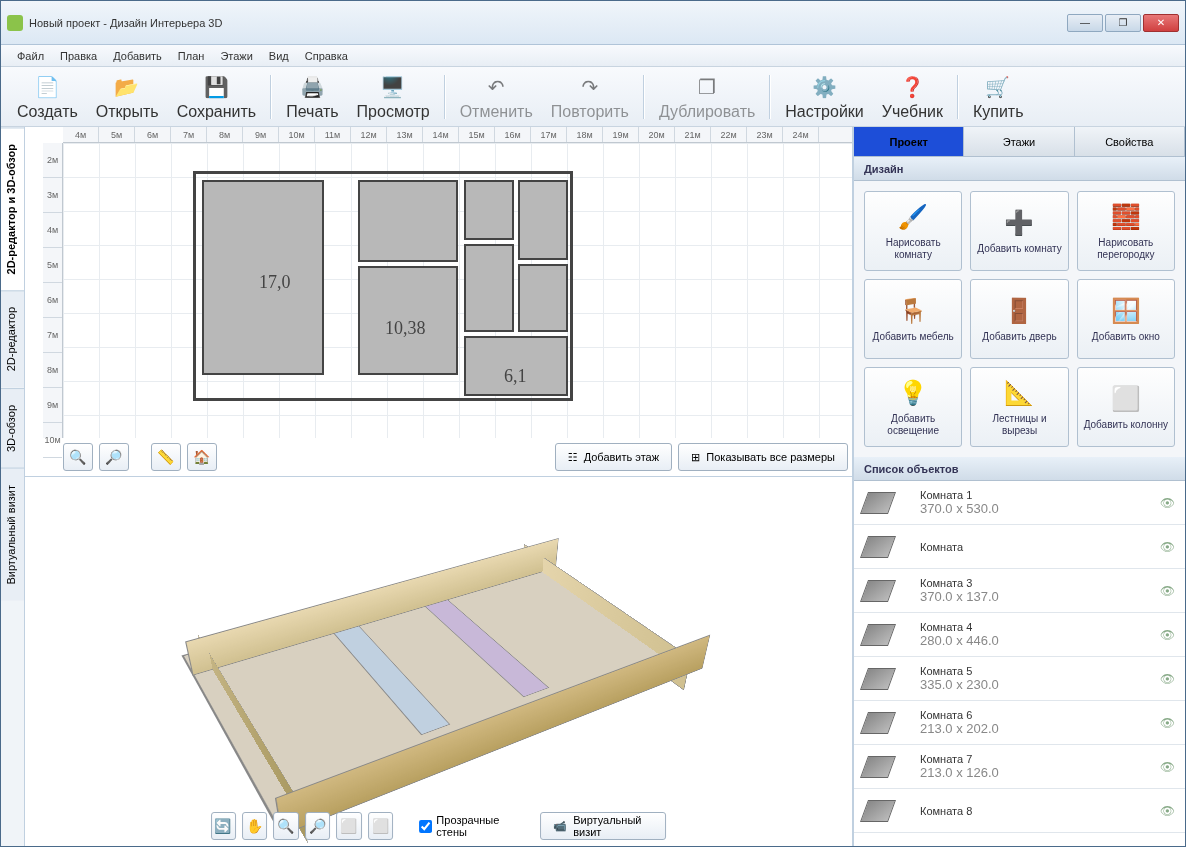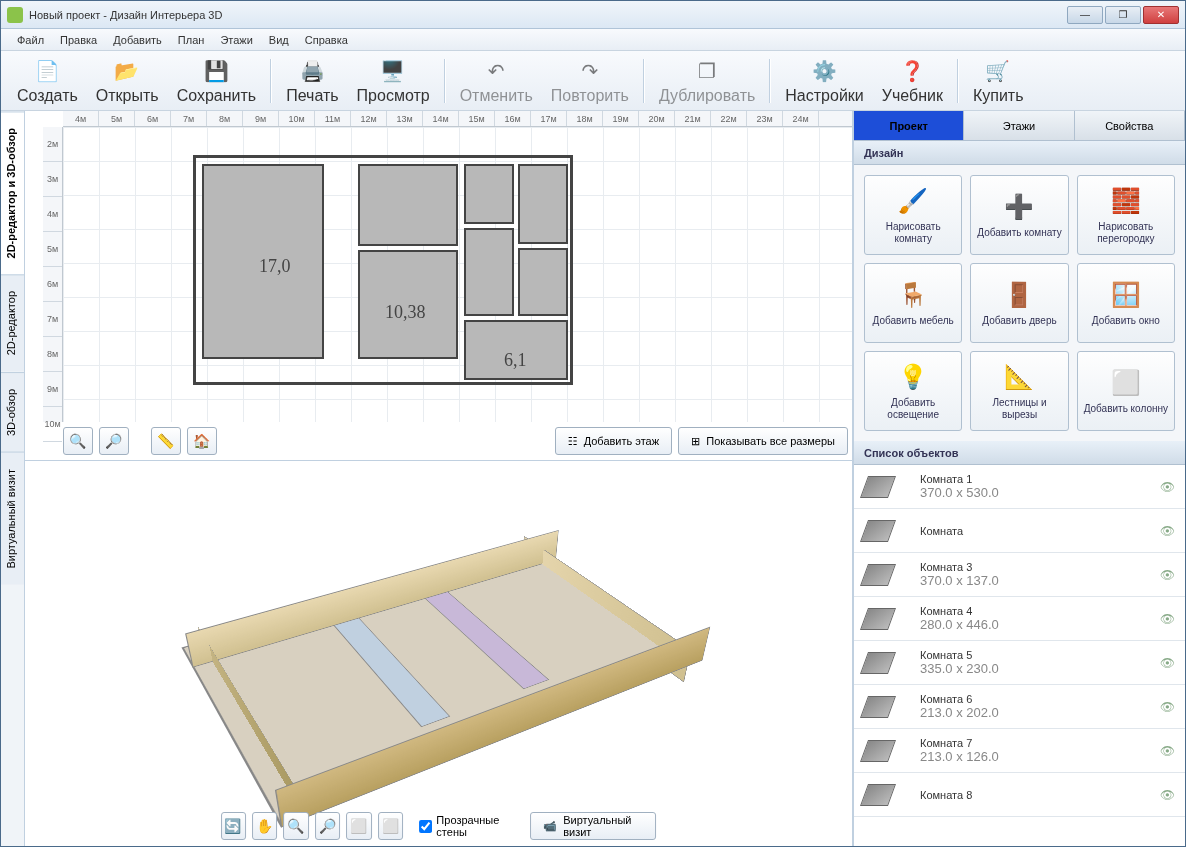--- a/index.html
+++ b/index.html
@@ -1,18 +1,18 @@
 <!DOCTYPE html>
 <html><head>
 <meta charset="utf-8">
 <style>
 *{margin:0;padding:0;box-sizing:border-box;font-family:Tahoma,Arial,sans-serif;font-size:11px}
 body{background:#d4e4f0;overflow:hidden}
 .window{width:1186px;height:847px;background:#fff;border:1px solid #4a6a8a;display:flex;flex-direction:column}
-.titlebar{height:28px;background:linear-gradient(#f0f5fa,#dce8f4);display:flex;align-items:center;padding:0 6px;border-bottom:1px solid #b0c4d8}
+.titlebar{height:44px;background:linear-gradient(#f0f5fa,#dce8f4);display:flex;align-items:center;padding:0 6px;border-bottom:1px solid #b0c4d8}
 .titlebar .icon{width:16px;height:16px;background:#8bc34a;border-radius:3px;margin-right:6px}
 .titlebar .title{flex:1;color:#333}
 .win-btns{display:flex;gap:2px}
 .win-btn{width:36px;height:18px;background:linear-gradient(#e8eef5,#c8d8e8);border:1px solid #8fa8c0;border-radius:2px;display:flex;align-items:center;justify-content:center;color:#333;cursor:pointer;font-size:10px}
 .win-btn.close{background:linear-gradient(#e87878,#d04040);color:#fff;border-color:#a03030}
 .menubar{height:22px;background:linear-gradient(#f8fafd,#e8eef5);display:flex;align-items:center;padding:0 8px;border-bottom:1px solid #c8d4e0}
 .menubar span{padding:2px 8px;cursor:pointer;color:#333}
 .toolbar{height:60px;background:linear-gradient(#f8fafd,#e8eef5);display:flex;align-items:center;padding:4px 8px;border-bottom:1px solid #c8d4e0;gap:2px}
 .tb-btn{display:flex;flex-direction:column;align-items:center;justify-content:center;padding:2px 8px;cursor:pointer;border-radius:3px;height:54px;min-width:50px}
 .tb-btn.disabled{opacity:.5}
@@ -42,21 +42,21 @@
 .r8{left:162px;top:6px;width:100px;height:82px}
 .rlabel{position:absolute;font-size:18px;color:#444;font-family:serif}
 .toolbar2d{position:absolute;bottom:4px;left:38px;right:4px;height:30px;display:flex;align-items:center;gap:6px}
 .icon-btn{width:30px;height:28px;border:1px solid #a0b0c0;background:linear-gradient(#fff,#e8eef5);border-radius:3px;display:flex;align-items:center;justify-content:center;cursor:pointer;font-size:14px}
 .pill-btn{height:28px;padding:0 12px;border:1px solid #a0b0c0;background:linear-gradient(#fff,#e8eef5);border-radius:3px;display:flex;align-items:center;gap:6px;cursor:pointer}
 .view3d{flex:1;position:relative;background:#fff;display:flex;align-items:center;justify-content:center}
 .model3d{width:440px;height:280px;position:relative;transform:perspective(800px) rotateX(55deg) rotateZ(-30deg);transform-style:preserve-3d}
 .slab{position:absolute;width:100%;height:100%;background:#d8d0c0;border:2px solid #888}
 .wall3d{position:absolute;background:linear-gradient(#e8d8b0,#d0c090);border:1px solid #888;transform-origin:bottom}
 .toolbar3d{position:absolute;bottom:6px;left:50%;transform:translateX(-50%);display:flex;align-items:center;gap:6px}
-.chk{display:flex;align-items:center;gap:4px;margin:0 10px}
+.chk{display:flex;align-items:center;gap:4px;margin:0 20px}
 .right{width:332px;background:#f4f6f9;display:flex;flex-direction:column;border-left:1px solid #c0d0e0}
 .rtabs{height:30px;display:flex;background:#e0e8f0;border-bottom:1px solid #b0c0d0}
 .rtab{flex:1;display:flex;align-items:center;justify-content:center;border-right:1px solid #b0c0d0;cursor:pointer;background:linear-gradient(#f0f4f8,#d8e0e8)}
 .rtab.active{background:#1d4ed8;font-weight:bold}
 .section-hdr{height:24px;background:linear-gradient(#e8f0f8,#d0dce8);border-bottom:1px solid #b0c0d0;display:flex;align-items:center;padding:0 10px;font-weight:bold;color:#335}
 .design-grid{display:grid;grid-template-columns:repeat(3,1fr);gap:8px;padding:10px}
 .design-btn{height:80px;border:1px solid #b0c0d0;background:linear-gradient(#fefefe,#ebf0f5);border-radius:3px;display:flex;flex-direction:column;align-items:center;justify-content:center;cursor:pointer;padding:4px}
 .design-icon{width:32px;height:32px;margin-bottom:4px;display:flex;align-items:center;justify-content:center;font-size:24px}
 .design-label{font-size:10px;text-align:center;color:#335;line-height:1.2}
 .obj-list{flex:1;overflow-y:auto;background:#fff}

